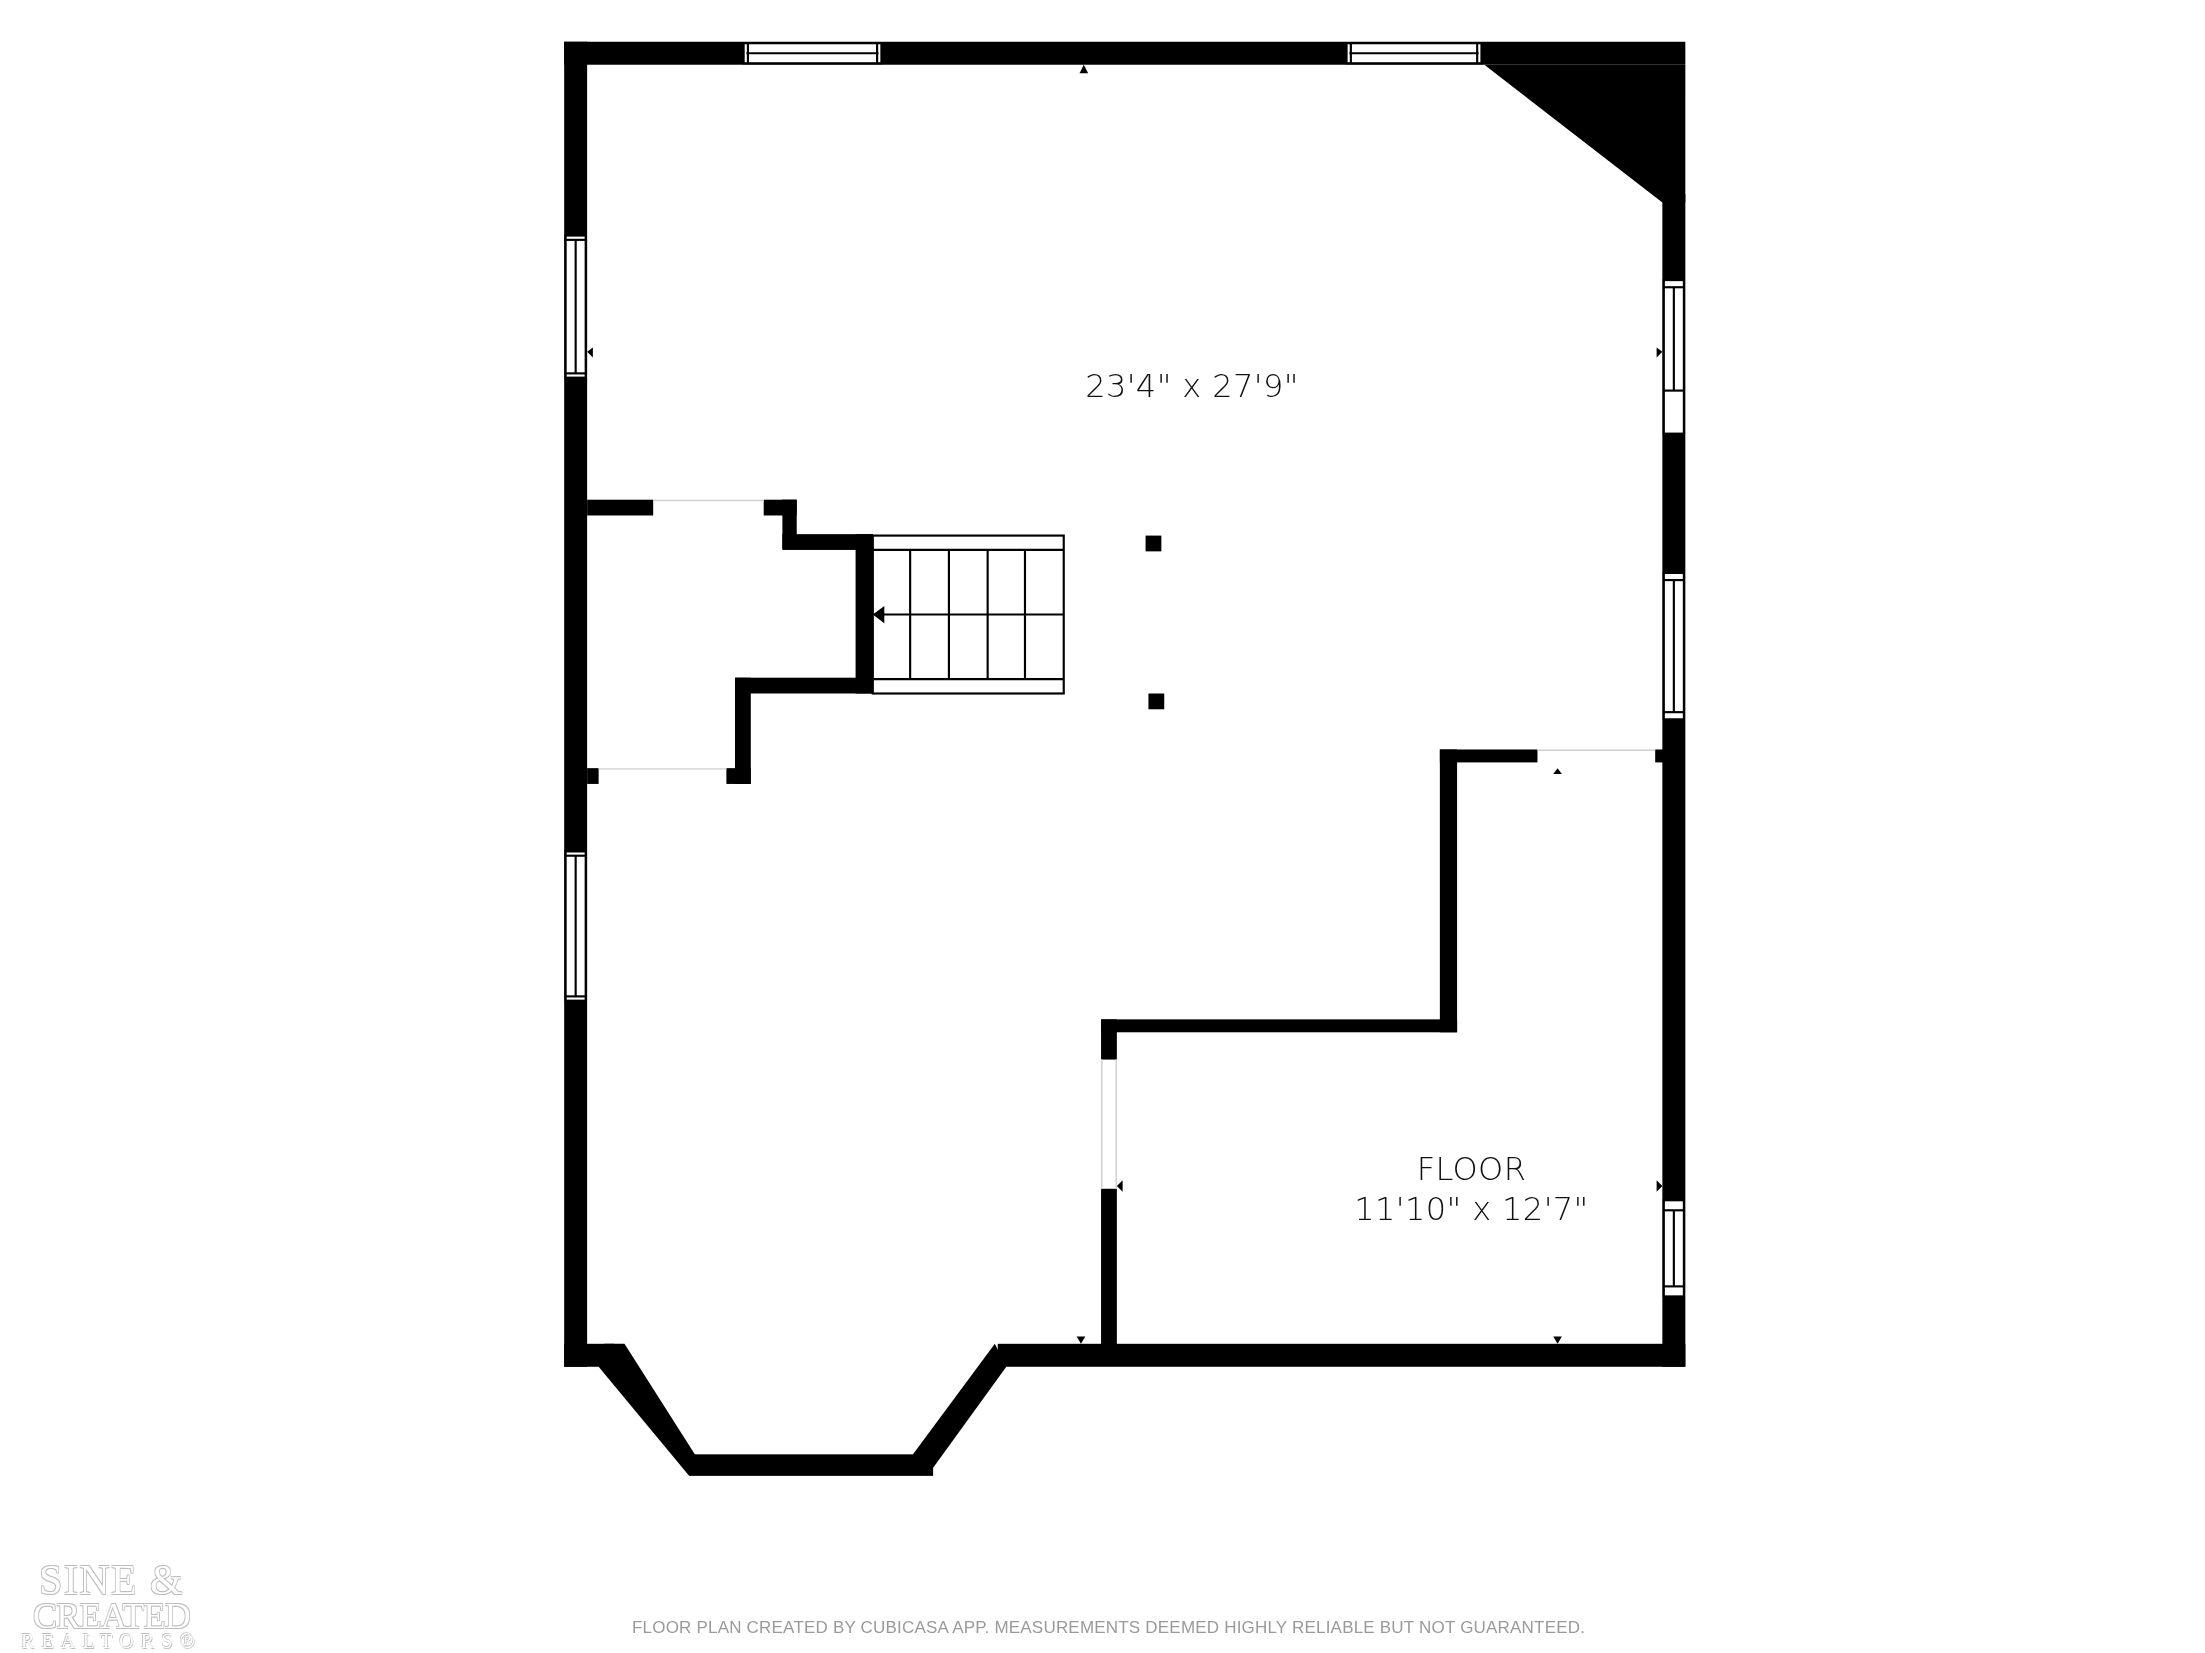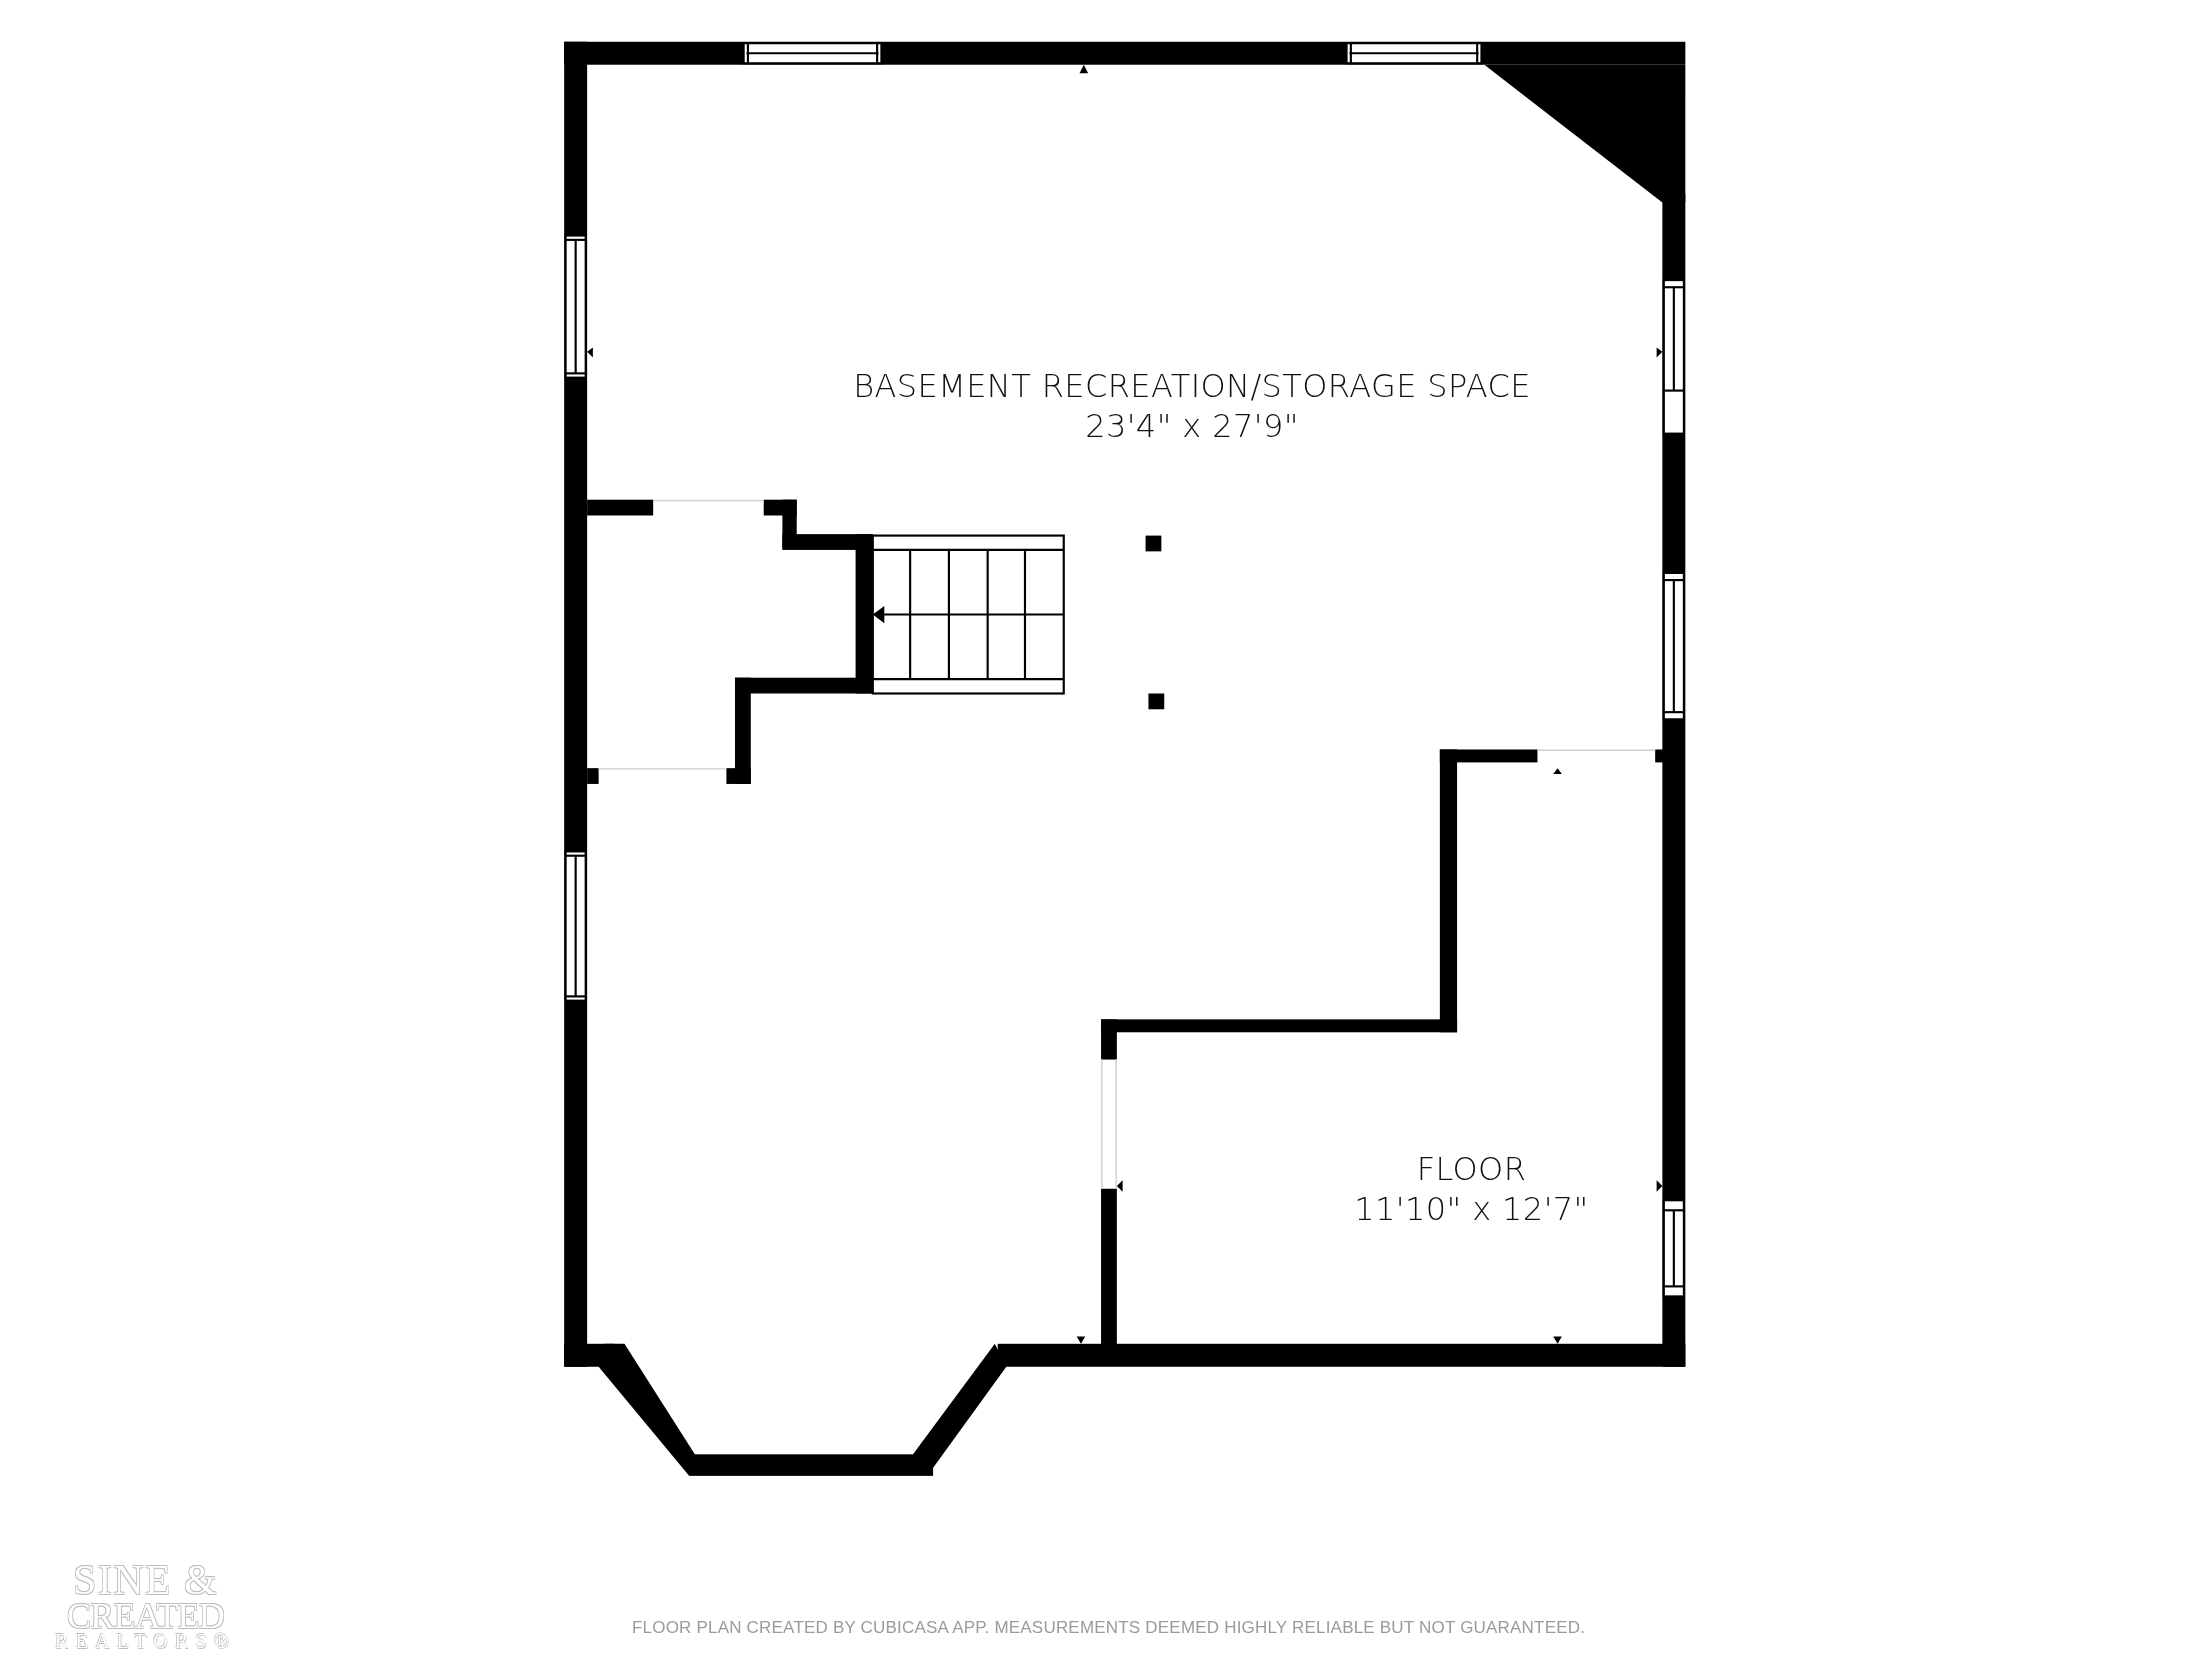--- a/index.html
+++ b/index.html
@@ -4,21 +4,21 @@
 <style>
   html, body { margin:0; padding:0; background:#ffffff; }
   body { width:2205px; height:1654px; position:relative; overflow:hidden; font-family:"DejaVu Sans", "Liberation Sans", sans-serif; }
   #plan { position:absolute; left:0; top:0; }
   .room-label { position:absolute; text-align:center; color:#111; font-family:"DejaVu Sans", sans-serif; letter-spacing:0.4px; }
   .room-name { font-size:32px; line-height:40px; font-weight:300; }
   .room-dim { font-size:32px; line-height:40px; font-weight:300; }
   #rec-label { left:797px; top:366px; width:790px; }
   #bath-label { left:1285px; top:1149px; width:373px; }
   #disclaimer { position:absolute; left:632px; top:1618px; width:1005px; text-align:left; font-size:17px; color:#9a9a9a; font-family:Liberation Sans, sans-serif; letter-spacing:0.2px; }
-  #logo { position:absolute; left:0; top:1562px; width:223px; height:92px; text-align:center; font-family:"Liberation Serif", serif; color:#fff;padding-left:34px; }
+  #logo { position:absolute; left:0; top:1562px; width:223px; height:92px; text-align:center; font-family:"Liberation Serif", serif; color:#fff; }
   #logo .l1 { font-size:42px; line-height:37px; letter-spacing:1.4px; text-shadow:0.7px 0.7px 0 #bdbdbd, -0.7px -0.7px 0 #bdbdbd, 0.7px -0.7px 0 #bdbdbd, -0.7px 0.7px 0 #bdbdbd; }
   #logo .l2 { font-size:36px; line-height:34px; letter-spacing:-0.7px; text-shadow:0.7px 0.7px 0 #bdbdbd, -0.7px -0.7px 0 #bdbdbd, 0.7px -0.7px 0 #bdbdbd, -0.7px 0.7px 0 #bdbdbd; }
   #logo .l3 { font-size:20px; line-height:17px; letter-spacing:7.2px; text-shadow:0.7px 0.7px 0 #bdbdbd, -0.7px -0.7px 0 #bdbdbd; }
 </style>
 </head>
 <body>
 
 <svg id="plan" width="2205" height="1654" viewBox="0 0 3072 2304" xmlns="http://www.w3.org/2000/svg">
   <g fill="#000">
 
@@ -133,21 +133,20 @@
     <polygon points="2316,490 2308,484 2308,498"></polygon>
     <polygon points="2170,1070 2164,1078 2176,1078"></polygon>
     <polygon points="1556,1652 1564,1644 1564,1660"></polygon>
     <polygon points="2316,1652 2308,1644 2308,1660"></polygon>
     <polygon points="1506,1872 1500,1862 1512,1862"></polygon>
     <polygon points="2170,1872 2164,1862 2176,1862"></polygon>
   </g>
 </svg>
 
 <div id="rec-label" class="room-label">
-  <div class="room-name">BASEMENT RECREATION/STORAGE SPACE</div>
   <div class="room-dim">23'4" x 27'9"</div>
 </div>
 
 <div id="bath-label" class="room-label">
   <div class="room-name">FLOOR</div>
   <div class="room-dim">11'10" x 12'7"</div>
 </div>
 
 <div id="disclaimer">FLOOR PLAN CREATED BY CUBICASA APP. MEASUREMENTS DEEMED HIGHLY RELIABLE BUT NOT GUARANTEED.</div>
 

